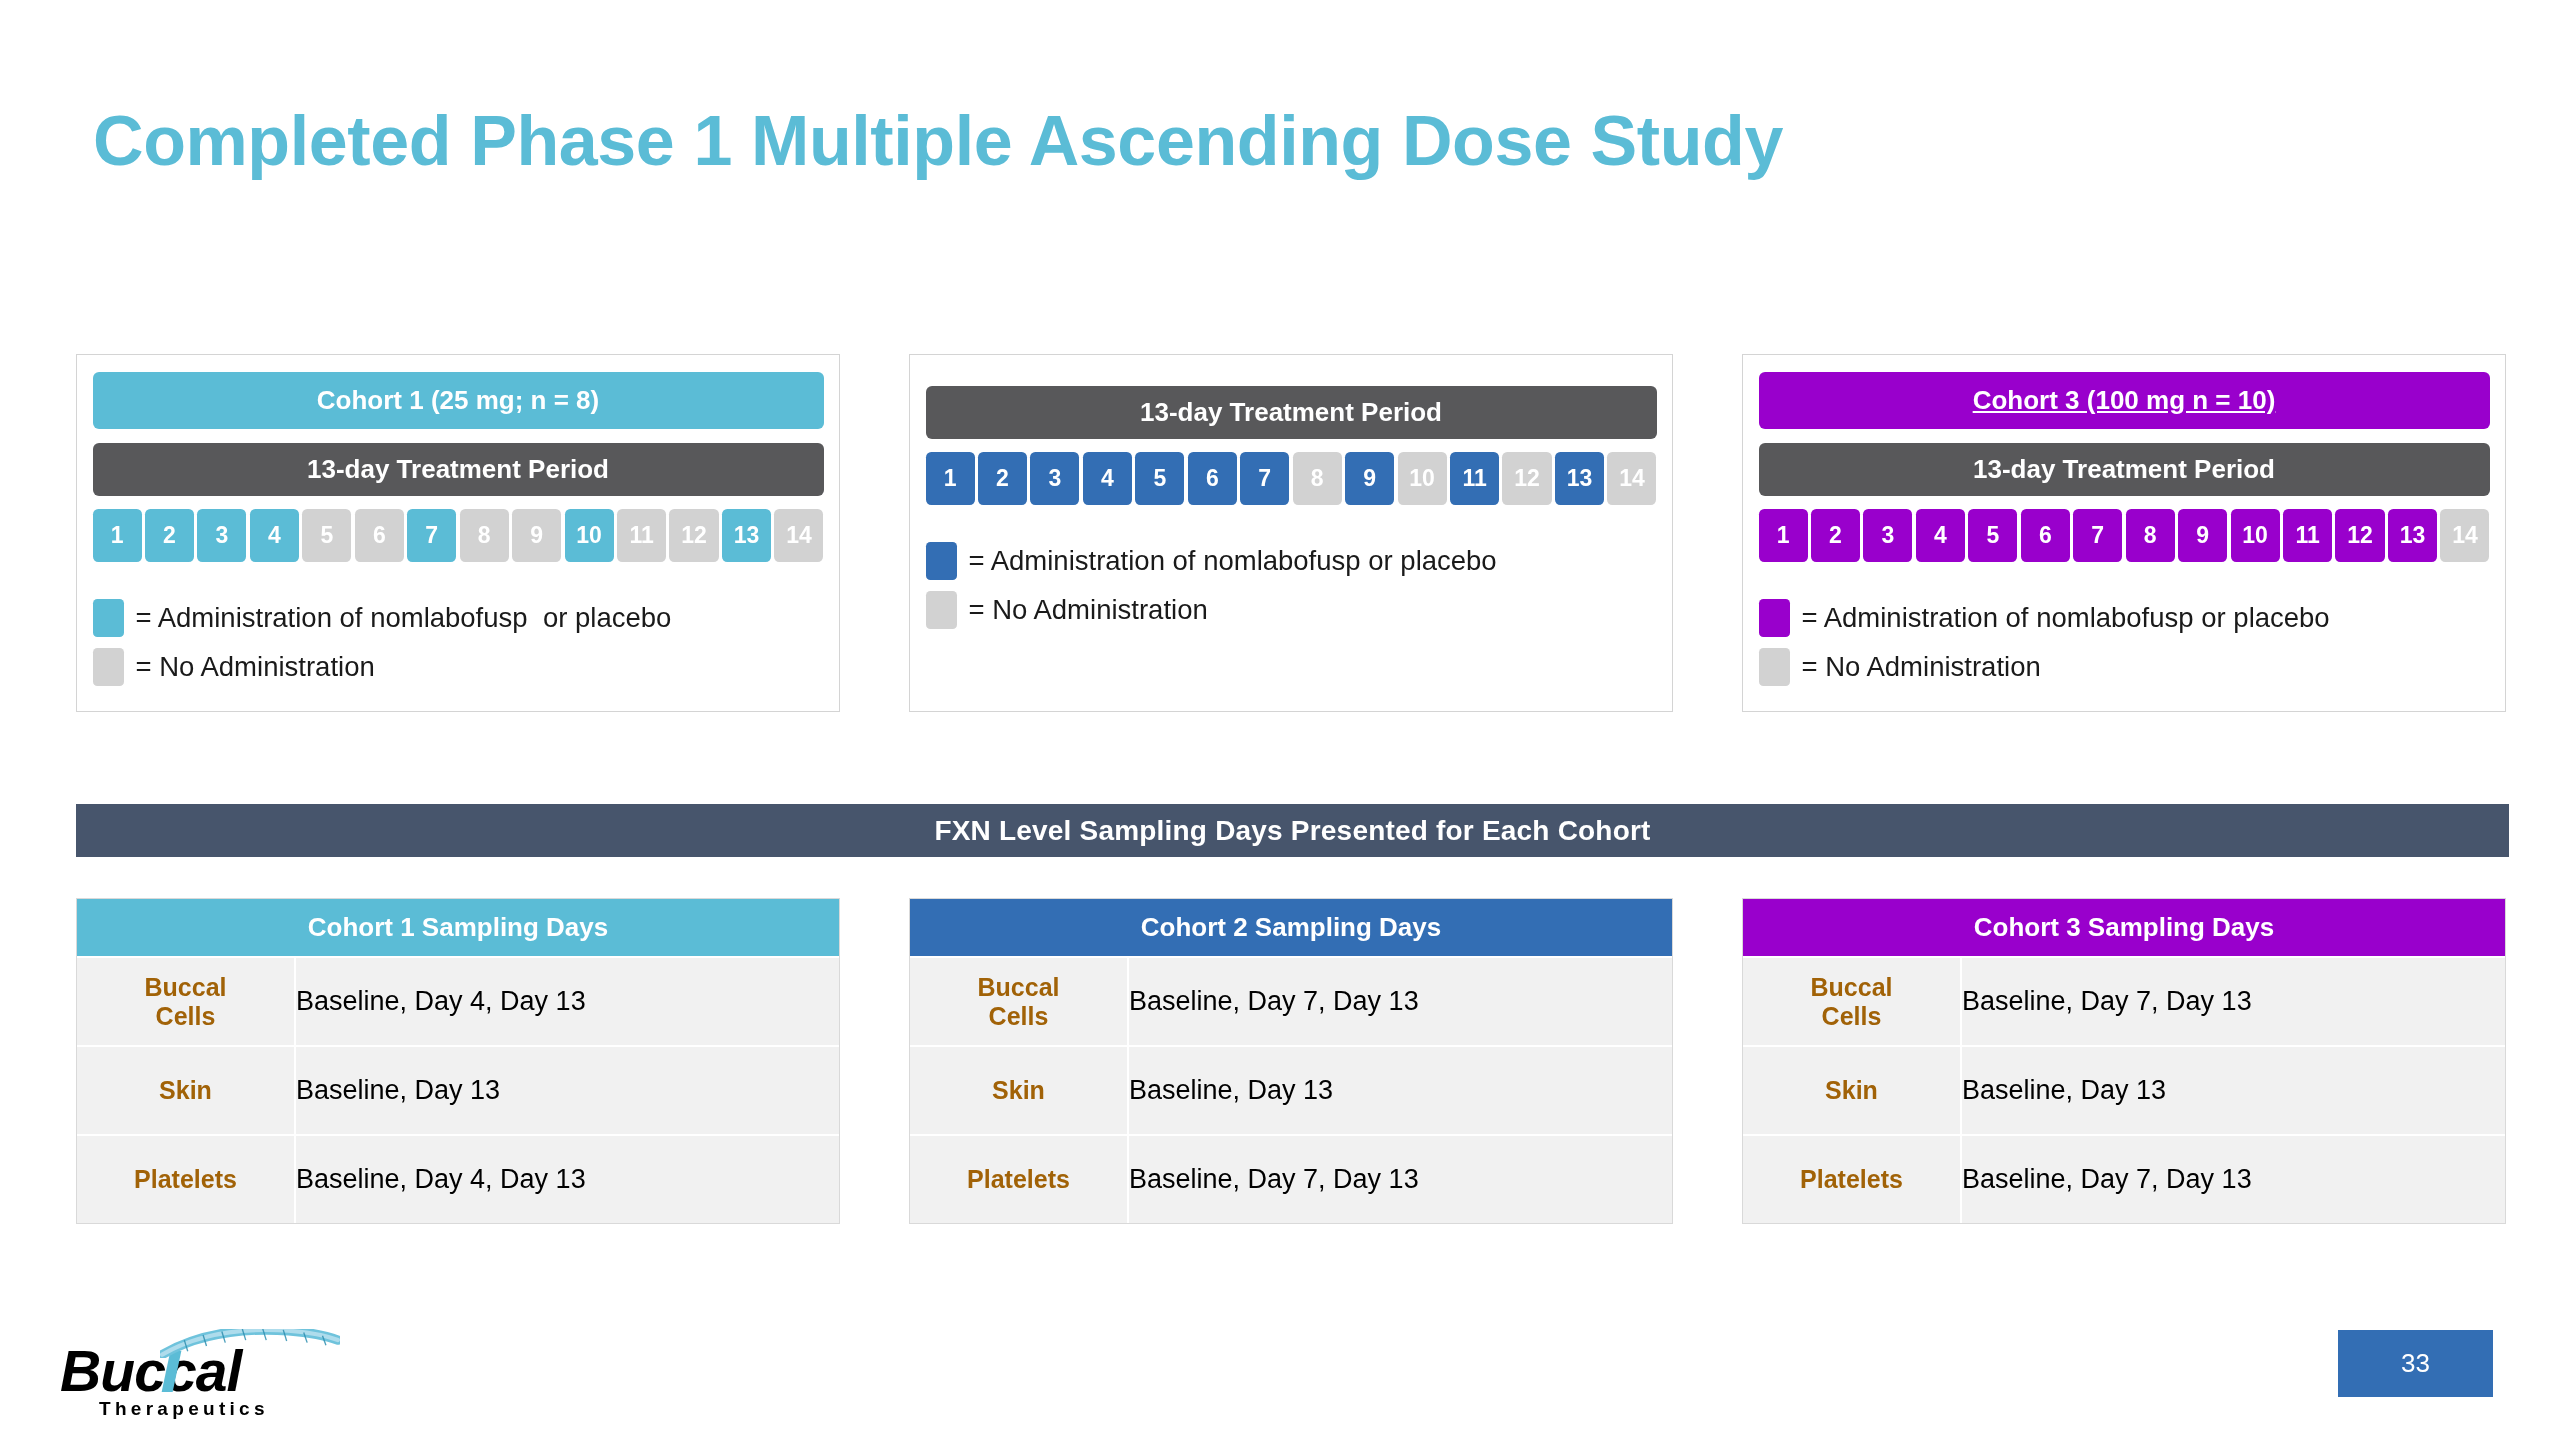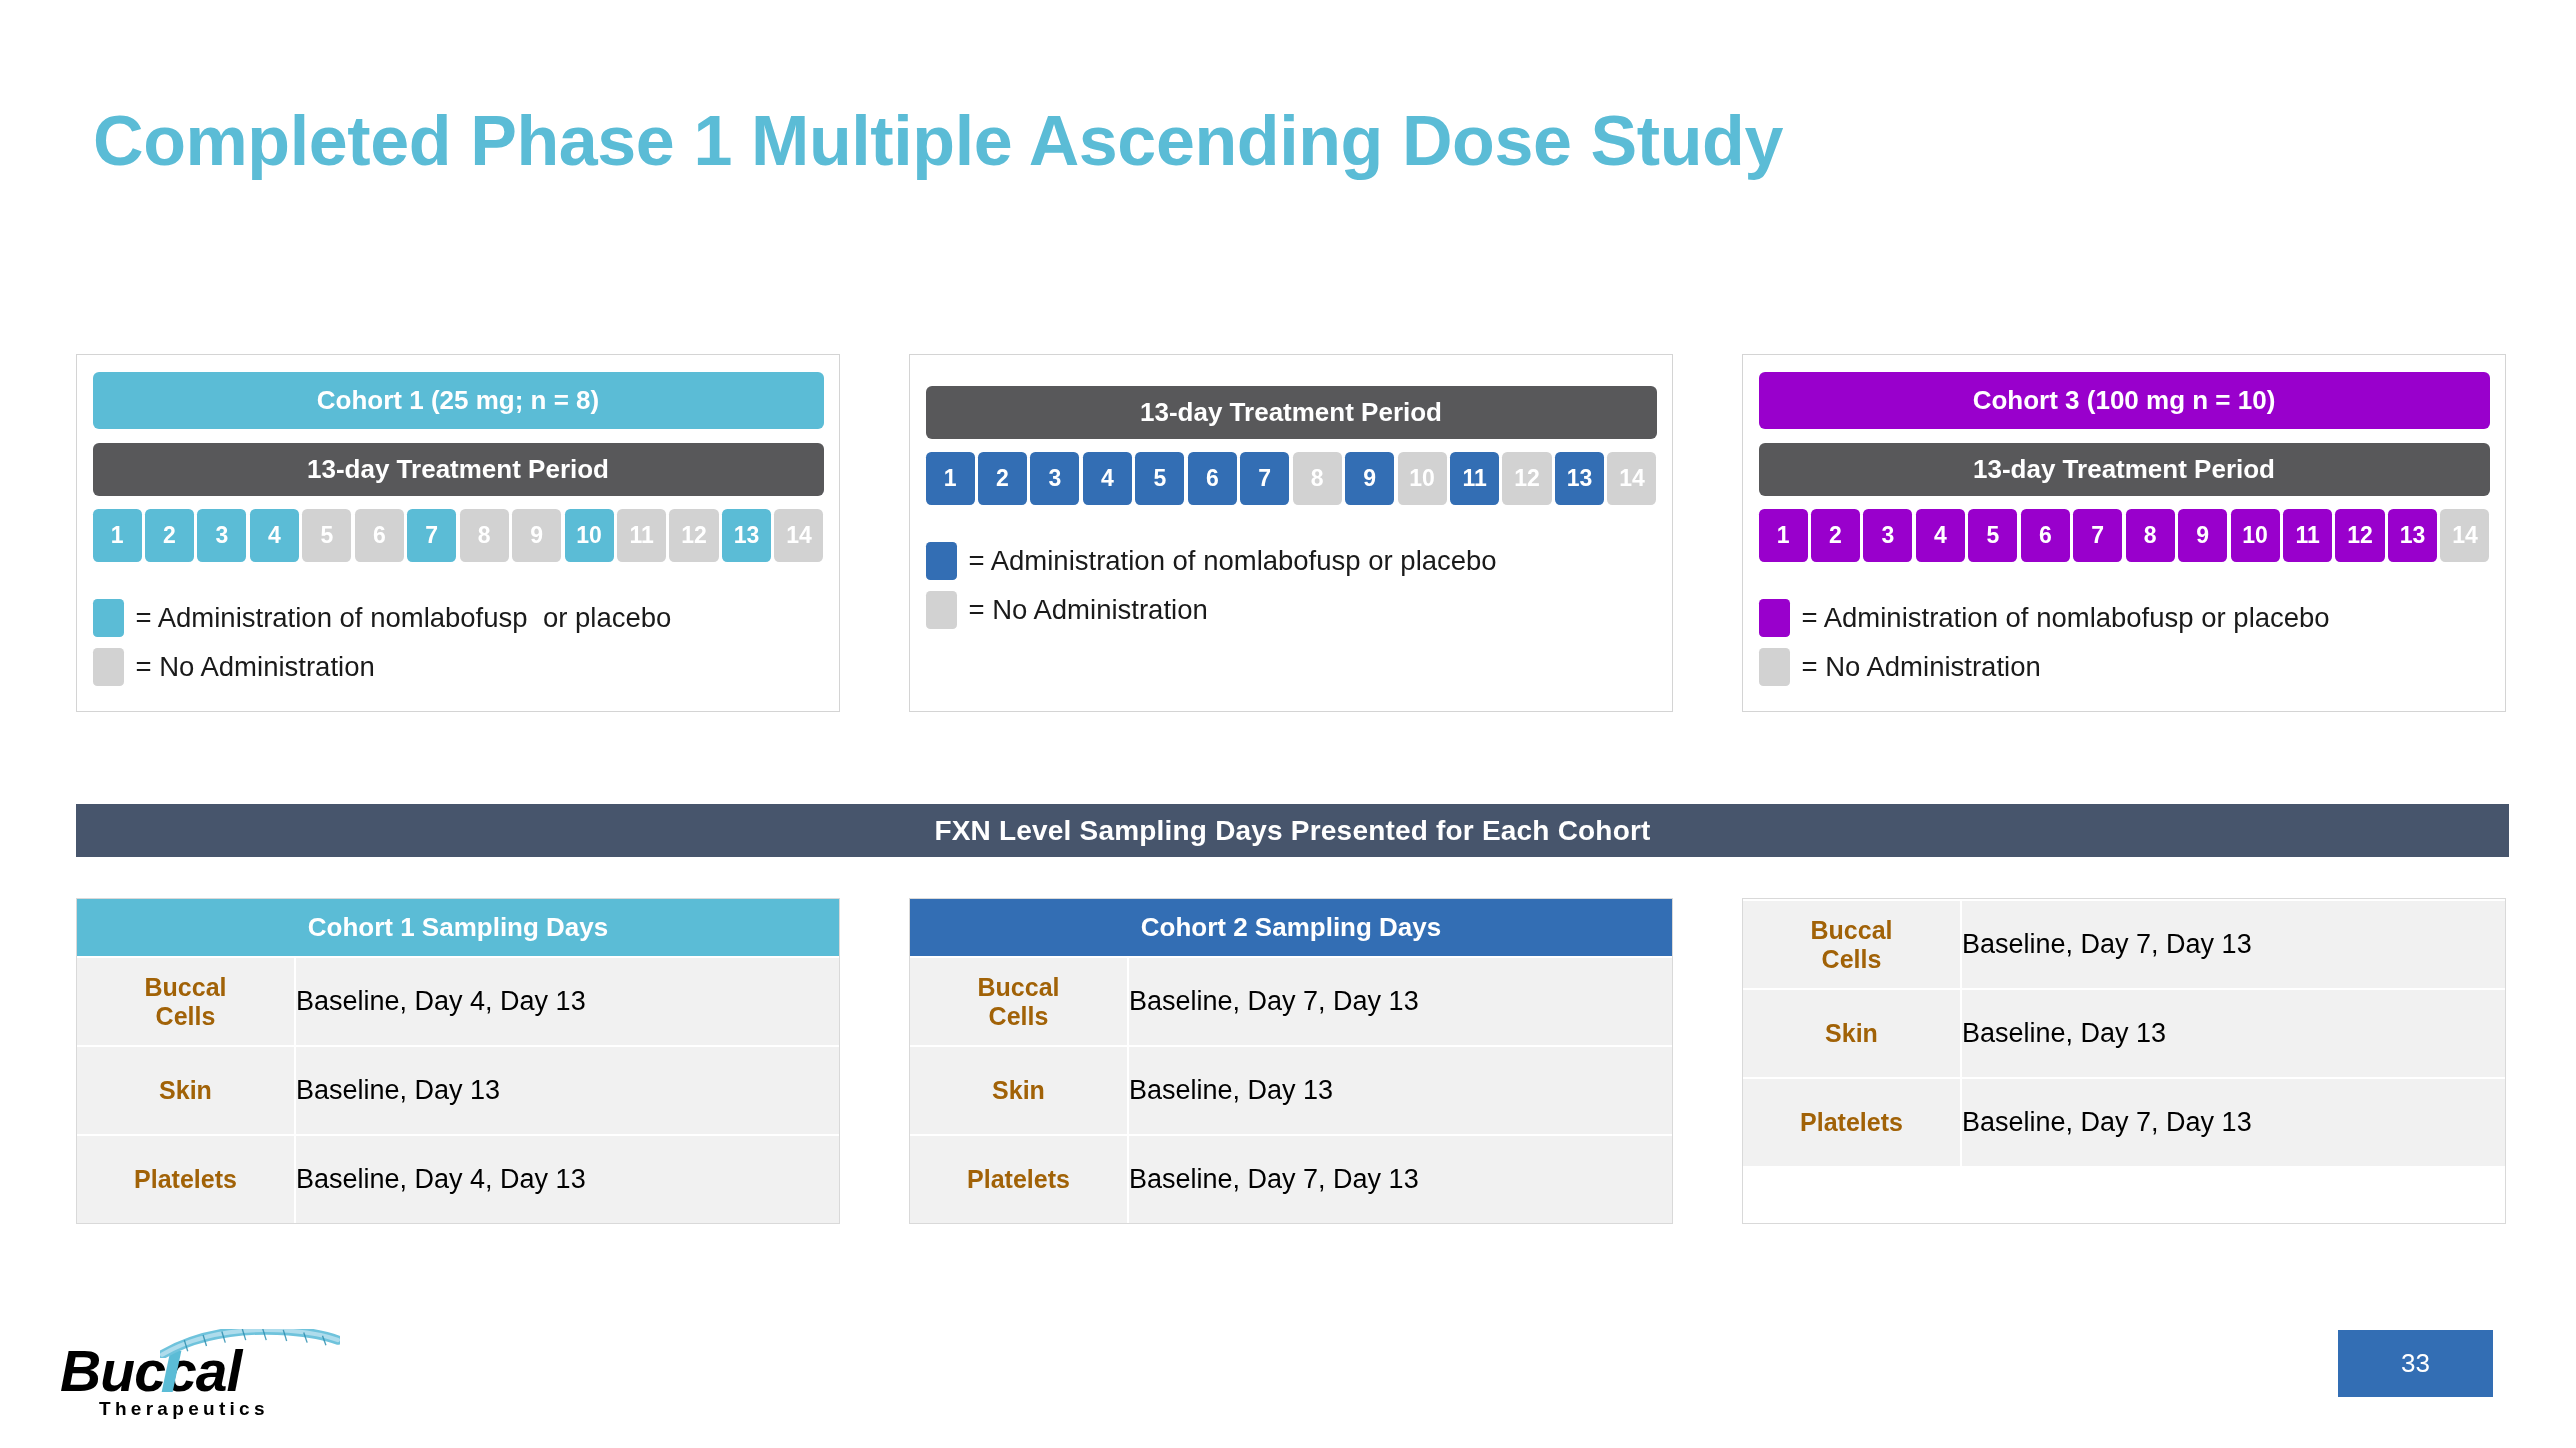--- a/index.html
+++ b/index.html
@@ -300,21 +300,21 @@
             <div class="legend-swatch" style="background: rgb(51, 110, 180);"></div>
             <div class="legend-text">= Administration of nomlabofusp or placebo</div>
           </div>
           <div class="legend-row">
             <div class="legend-swatch off"></div>
             <div class="legend-text">= No Administration</div>
           </div>
         </div>
       </div>
       <div class="cohort-card">
-        <div class="cohort-title" style="background: rgb(153, 0, 204);">Cohort 3 (100 mg n = 10)</div>
+        <div class="cohort-title" style="background: rgb(153, 0, 204); text-decoration: underline;">Cohort 3 (100 mg n = 10)</div>
         <div class="treatment-period">13-day Treatment Period</div>
         <div class="day-row">
           <div class="day-cell" style="background: rgb(153, 0, 204);">1</div>
           <div class="day-cell" style="background: rgb(153, 0, 204);">2</div>
           <div class="day-cell" style="background: rgb(153, 0, 204);">3</div>
           <div class="day-cell" style="background: rgb(153, 0, 204);">4</div>
           <div class="day-cell" style="background: rgb(153, 0, 204);">5</div>
           <div class="day-cell" style="background: rgb(153, 0, 204);">6</div>
           <div class="day-cell" style="background: rgb(153, 0, 204);">7</div>
           <div class="day-cell" style="background: rgb(153, 0, 204);">8</div>
@@ -371,20 +371,21 @@
             <div class="sample-cell-label" style="white-space: pre-line;">Skin</div>
             <div class="sample-cell-value">Baseline, Day 13</div>
           </div>
           <div class="sample-row">
             <div class="sample-cell-label" style="white-space: pre-line;">Platelets</div>
             <div class="sample-cell-value">Baseline, Day 7, Day 13</div>
           </div>
         </div>
       </div>
       <div class="sample-table">
+        <div class="sample-head" style="background: rgb(153, 0, 204);">Cohort 3 Sampling Days</div>
         <div class="sample-body">
           <div class="sample-row">
             <div class="sample-cell-label" style="white-space: pre-line;">Buccal
 Cells</div>
             <div class="sample-cell-value">Baseline, Day 7, Day 13</div>
           </div>
           <div class="sample-row">
             <div class="sample-cell-label" style="white-space: pre-line;">Skin</div>
             <div class="sample-cell-value">Baseline, Day 13</div>
           </div>

